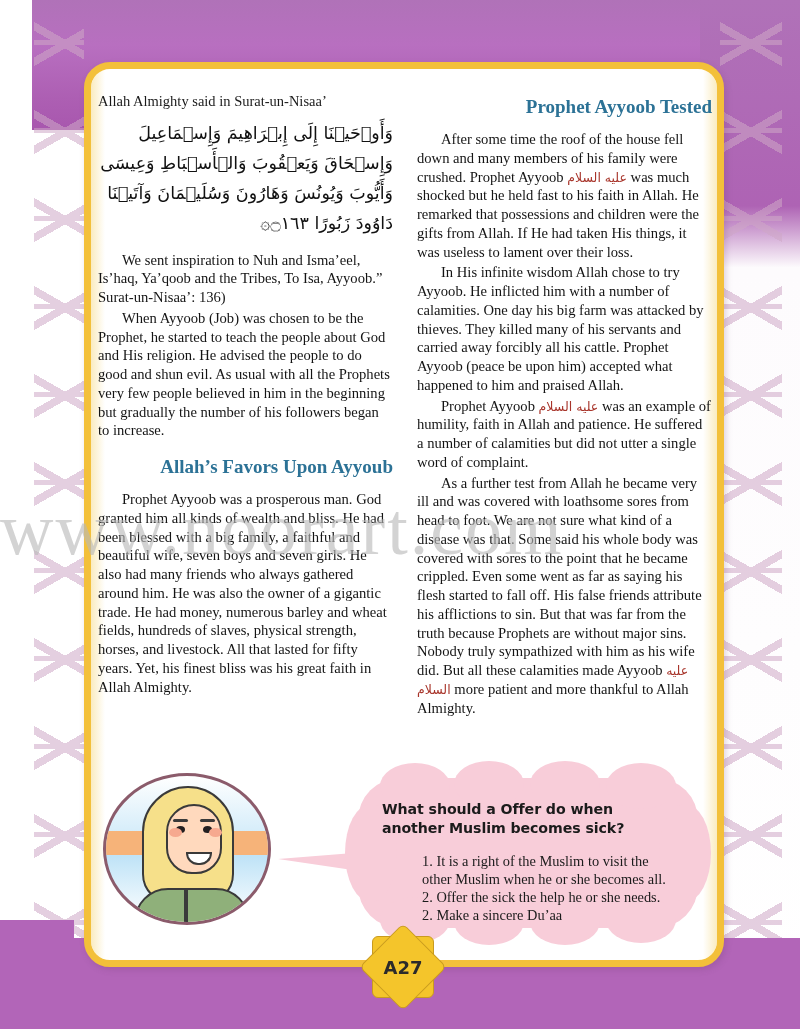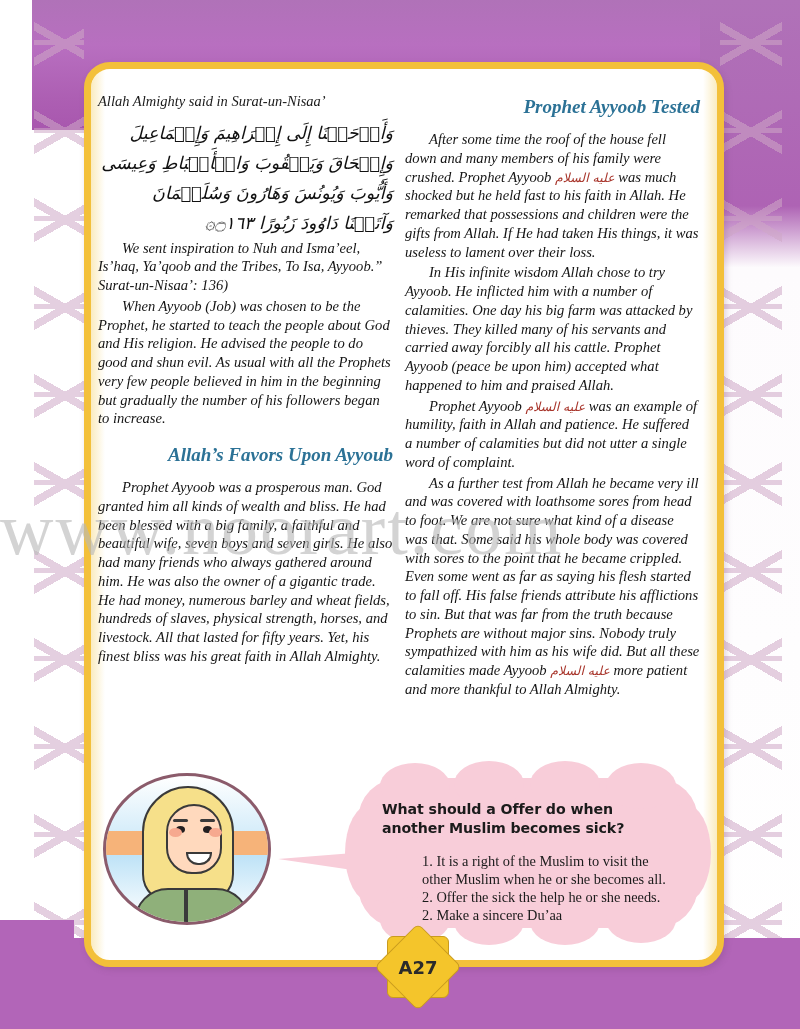--- a/index.html
+++ b/index.html
@@ -101,40 +101,39 @@
     z-index: 40;
     pointer-events: none;
   }
 
   
   .columns {
     position: absolute;
     left: 98px; top: 92px;
     width: 614px;
     display: flex;
-    gap: 12px;
+    gap: 24px;
     z-index: 10;
-    font-style: italic;
   }
   .col { width: 295px; }
 
   .intro-line {
     font-size: 14.5px;
     color: #1a1a1a;
     margin-bottom: 8px;
     line-height: 1.25;
   }
 
   .ayah {
     direction: rtl;
     text-align: right;
     font-size: 17.5px;
     line-height: 1.72;
     color: #111111;
-    margin: 2px 0 0 0;
+    margin: 2px 0 12px 0;
     font-family: "DejaVu Sans", sans-serif;
   }
 
   p.body {
     font-size: 14.6px;
     line-height: 1.285;
     color: #141414;
     text-indent: 24px;
     margin-bottom: 2px;
   }
@@ -272,21 +271,21 @@
     font-family: "Liberation Serif", serif;
     font-size: 14.4px;
     line-height: 1.26;
     color: #1b1b1b;
     margin-left: 40px;
   }
 
   
   .page-badge {
     position: absolute;
-    left: 387px; top: 936px;
+    left: 372px; top: 936px;
     width: 62px; height: 62px;
     z-index: 30;
   }
   .page-badge .star {
     position: absolute; inset: 0;
     background: #f4c52b;
     border: 1.5px solid #c99b1f;
   }
   .page-badge .star.a { transform: rotate(0deg);  border-radius: 6px; }
   .page-badge .star.b { transform: rotate(45deg); border-radius: 6px; }

